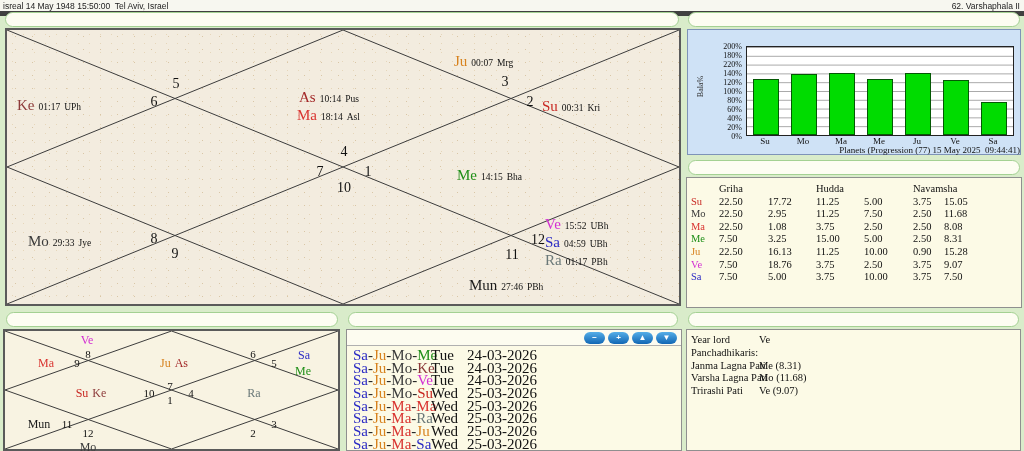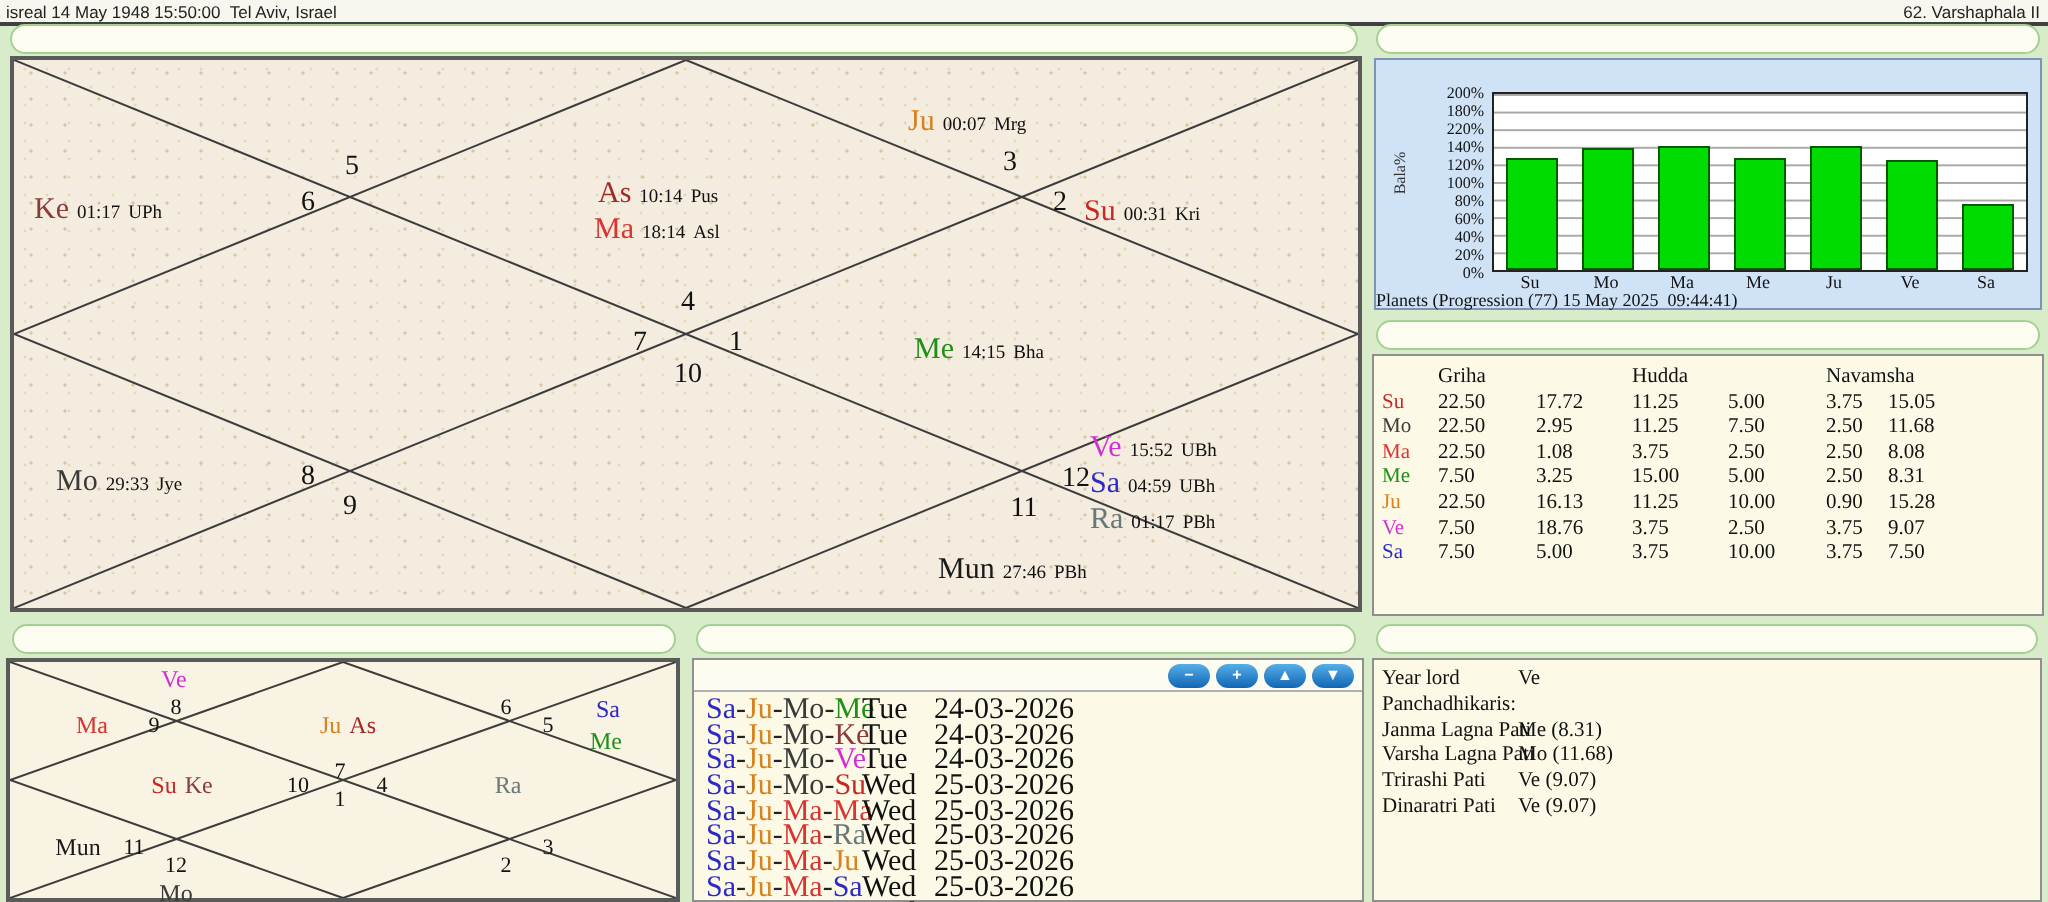--- a/index.html
+++ b/index.html
@@ -1,20 +1,20 @@
 <!DOCTYPE html>
 <html><head>
 <meta charset="utf-8">
 <style>
   html,body{margin:0;padding:0}
   body{width:1024px;height:451px;overflow:hidden;position:relative;background:#d9ecca;
        font-family:"Liberation Serif",serif;color:#111}
   
   .statusbar{position:absolute;left:0;top:0;width:1024px;height:11px;background:#f7f7f0;
-       border-bottom:2px solid #404040;font:8.5px "Liberation Sans",sans-serif;color:#222}
+       border-bottom:5px solid #404040;font:8.5px "Liberation Sans",sans-serif;color:#222}
   .statusbar .lft{position:absolute;left:3px;top:1px;white-space:pre}
   .statusbar .rgt{position:absolute;right:4px;top:1px;white-space:pre}
   
   .panel{position:absolute}
   .pill{position:absolute;height:15px;line-height:14px;background:#fdfdf2;border:1px solid #a4d193;
         border-radius:8px;font-size:12.5px;padding:0 6px;white-space:pre;overflow:hidden;box-sizing:border-box}
   .box{position:absolute;box-sizing:border-box}
   .chartbg{background-color:#f3ecdf;border:2px solid #5a5a5a;
      background-image:radial-gradient(circle,#d9c6a6 .6px,transparent 1px),
                       radial-gradient(circle,#e6d6ba .5px,transparent .9px);
@@ -37,21 +37,21 @@
           transform:rotate(-90deg);color:#333}
   .yaxis{position:absolute;left:0;top:12px;width:54px;height:97px;display:flex;flex-direction:column;
          justify-content:space-between;align-items:flex-end;font-size:8px}
   .plot{position:absolute;left:58px;top:16px;width:266px;height:88px;background:#fff;border:1px solid #222;
         background-image:linear-gradient(to bottom,#a8a8a8 0,#a8a8a8 1px,transparent 1px);
         background-size:100% calc(100%/10);display:flex}
   .bslot{flex:1;display:flex;align-items:flex-end;justify-content:center;height:100%}
   .bar{width:26px;background:#00dc00;border:1px solid #045804;box-sizing:border-box}
   .xlabels{position:absolute;left:58px;top:106px;width:266px;display:flex;font-size:9px}
   .xlabels span{flex:1;text-align:center}
-  .xlabelline{position:absolute;left:0;top:115px;width:100%;text-align:left;font-size:9px;white-space:pre}
+  .xlabelline{position:absolute;left:0;top:115px;width:100%;text-align:right;font-size:9px;white-space:pre}
   
   .srow{display:grid;grid-template-columns:28px 49px 48px 48px 49px 31px auto;height:12.6px;
         line-height:12.6px;font-size:10.5px;padding-left:4px}
   .stbl{padding-top:5px}
   
   .vtoolbar{position:absolute;top:0;left:0;right:0;height:16px;background:#fdfcf0;border-bottom:1px solid #b0b0b0;
         display:flex;justify-content:flex-end;align-items:center;gap:3px;padding-right:4px;box-sizing:border-box}
   .tbtn{width:21px;height:12px;border-radius:7px;background:linear-gradient(#55aee8,#1166b4);color:#fff;
         font:bold 8px "Liberation Sans",sans-serif;text-align:center;line-height:12px;cursor:pointer}
   .vlist{position:absolute;left:0;top:16px;right:0;bottom:0;padding-top:3px}
@@ -391,15 +391,14 @@
 <div class="panel" style="left:685px;top:312px;width:337px;height:139px">
   <div class="pill" style="left:3px;top:0;width:331px">
     
   </div>
   <div class="box ivory ytbl" style="left:1px;top:17px;width:335px;height:122px">
     <div class="yrow"><span class="ylab">Year lord</span><span>Ve</span></div>
     <div class="yrow"><span class="ylab">Panchadhikaris:</span><span></span></div>
     <div class="yrow"><span class="ylab">Janma Lagna Pati</span><span>Me (8.31)</span></div>
     <div class="yrow"><span class="ylab">Varsha Lagna Pati</span><span>Mo (11.68)</span></div>
     <div class="yrow"><span class="ylab">Trirashi Pati</span><span>Ve (9.07)</span></div>
-    <div class="yrow"><span class="ylab">Dinaratri Pati</span><span>Ve (9.07)</span></div>
   </div>
 </div>
 
 </body></html>

